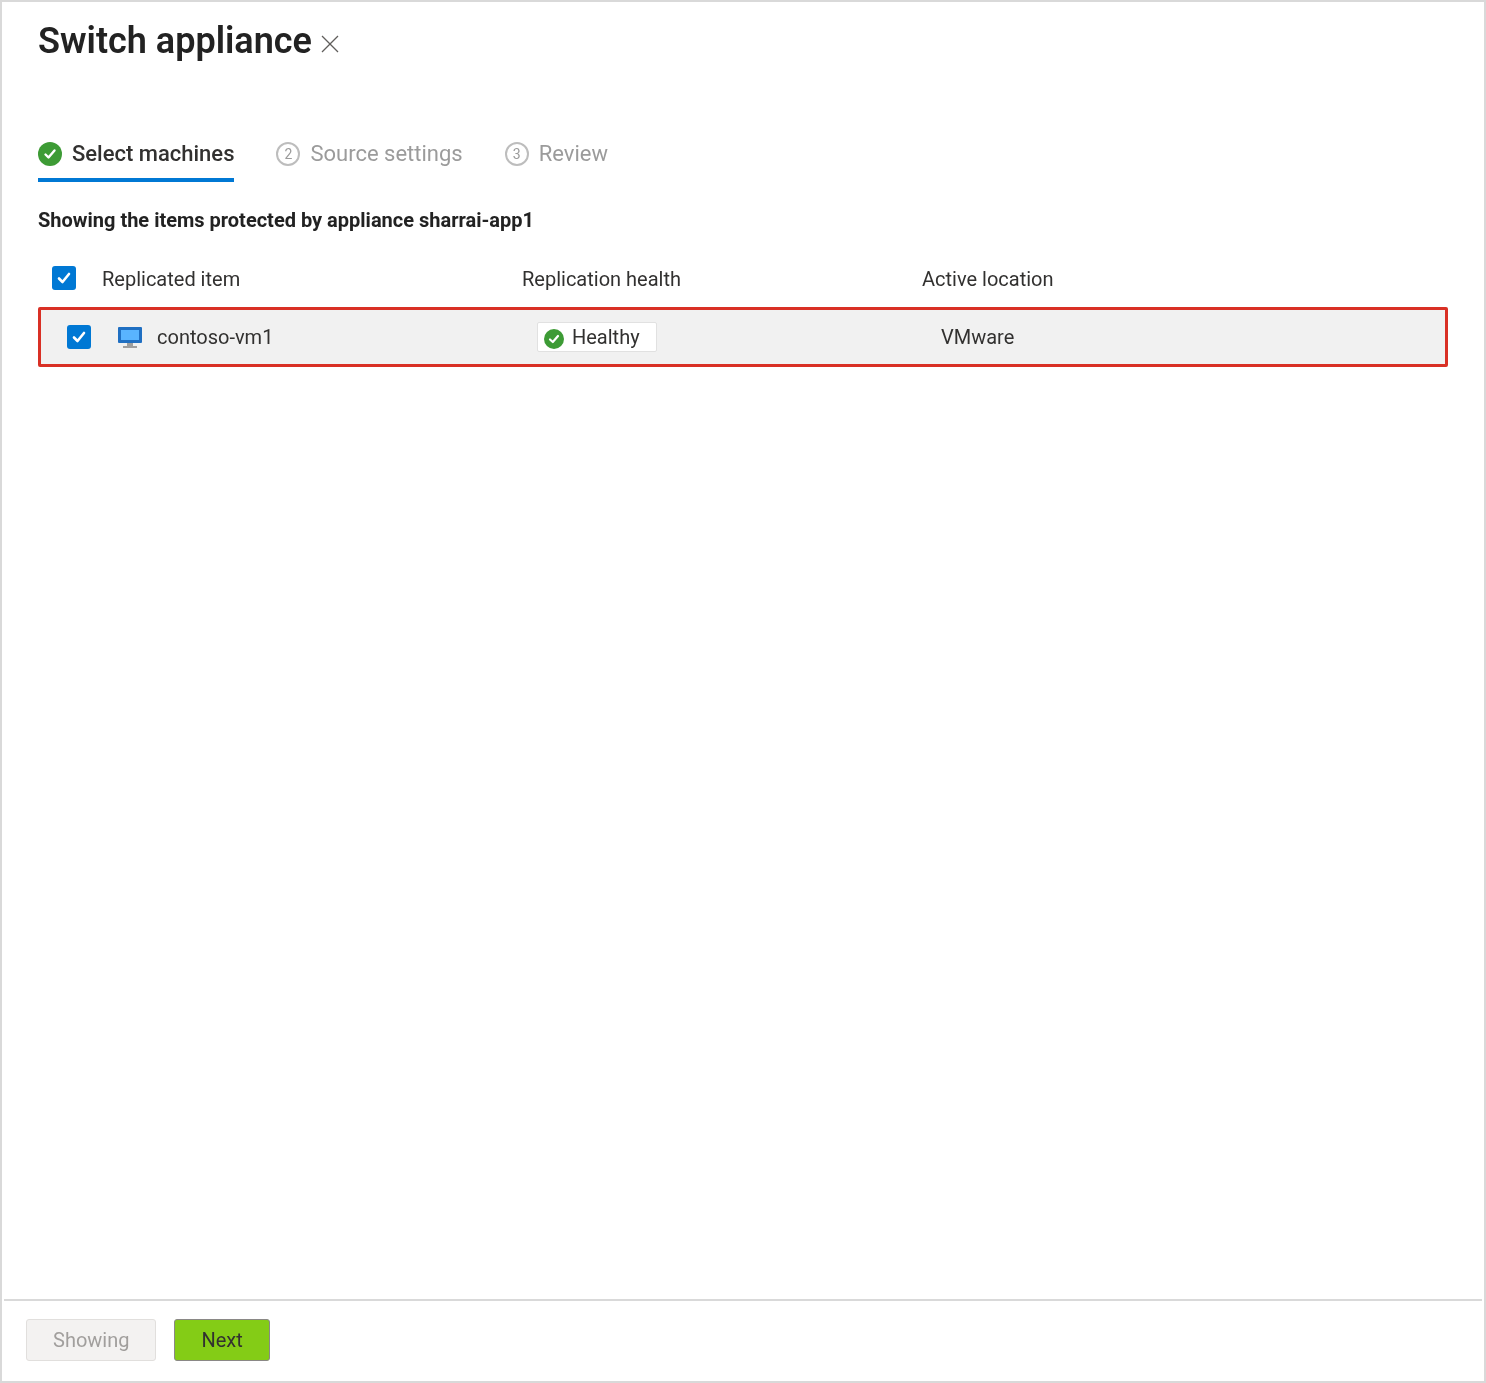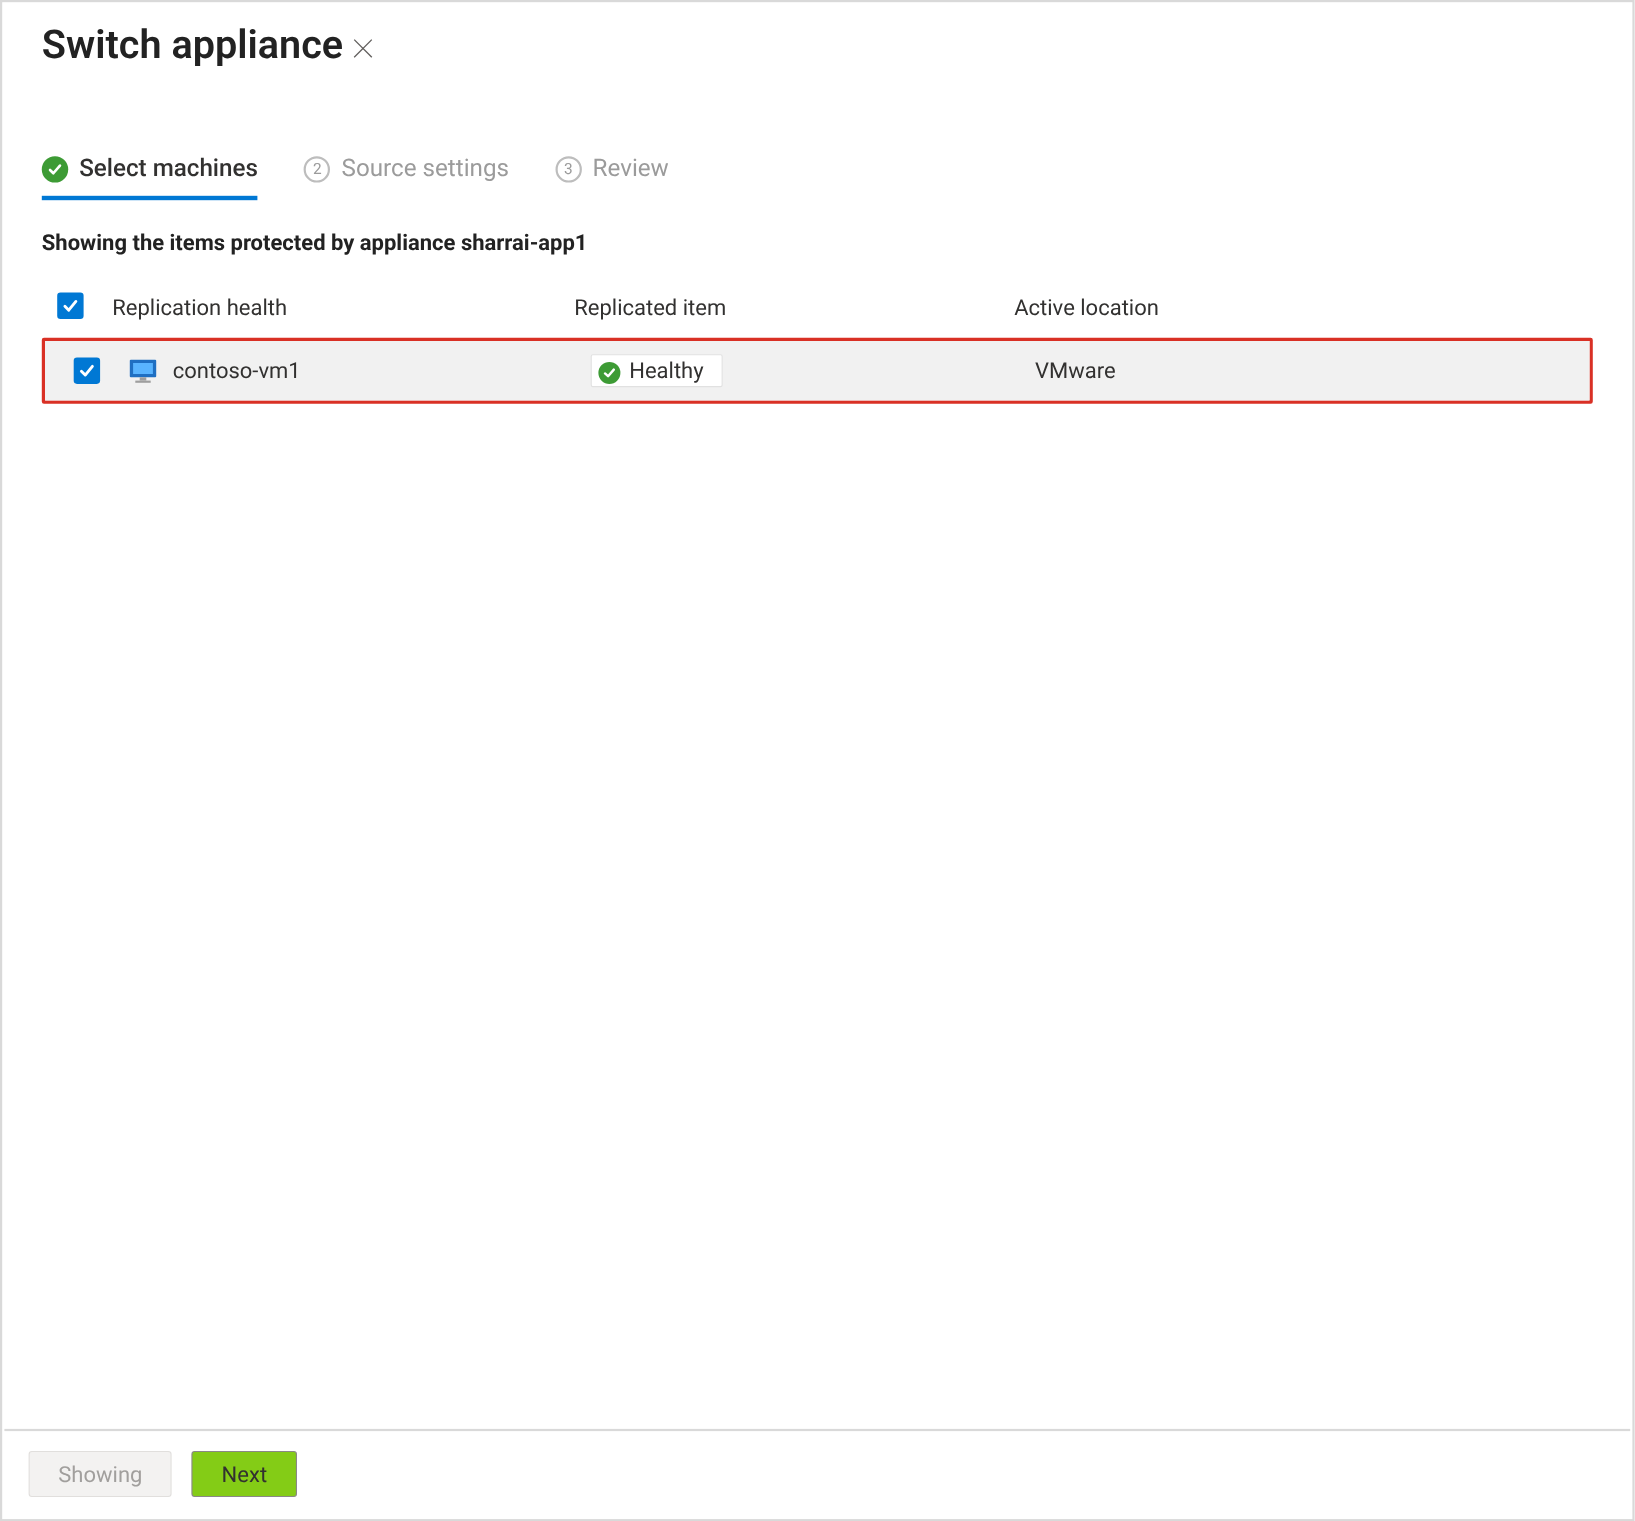--- a/index.html
+++ b/index.html
@@ -262,22 +262,22 @@
     <div class="table-wrap">
 
       <div class="table-header">
         <div>
           <span class="chk">
             <svg width="16" height="16" viewBox="0 0 16 16" fill="none" stroke="#fff" stroke-width="2.6" stroke-linecap="round" stroke-linejoin="round">
               <polyline points="3,8.5 6.5,12 13,4"></polyline>
             </svg>
           </span>
         </div>
+        <div>Replicated item</div>
         <div>Replication health</div>
-        <div>Replicated item</div>
         <div>Active location</div>
       </div>
 
       <div class="row-region">
         <div class="table-row">
           <div>
             <span class="chk">
               <svg width="16" height="16" viewBox="0 0 16 16" fill="none" stroke="#fff" stroke-width="2.6" stroke-linecap="round" stroke-linejoin="round">
                 <polyline points="3,8.5 6.5,12 13,4"></polyline>
               </svg>

